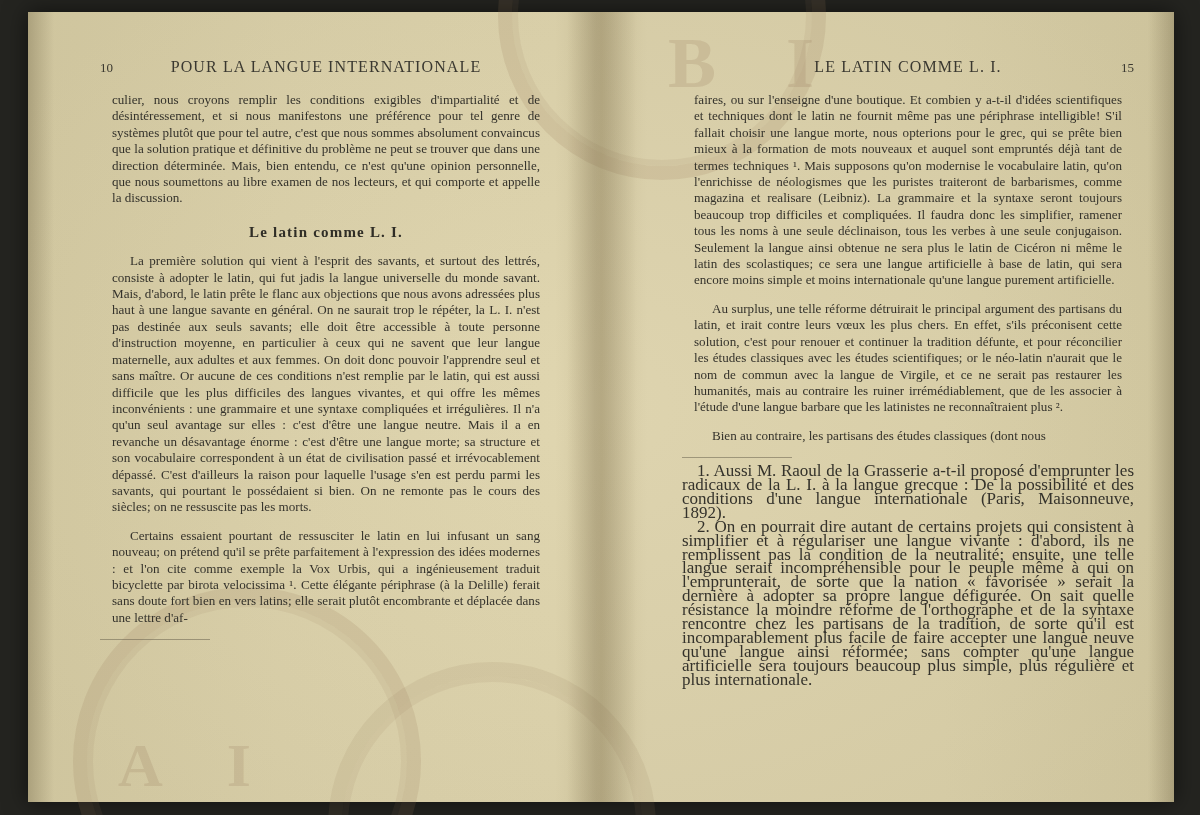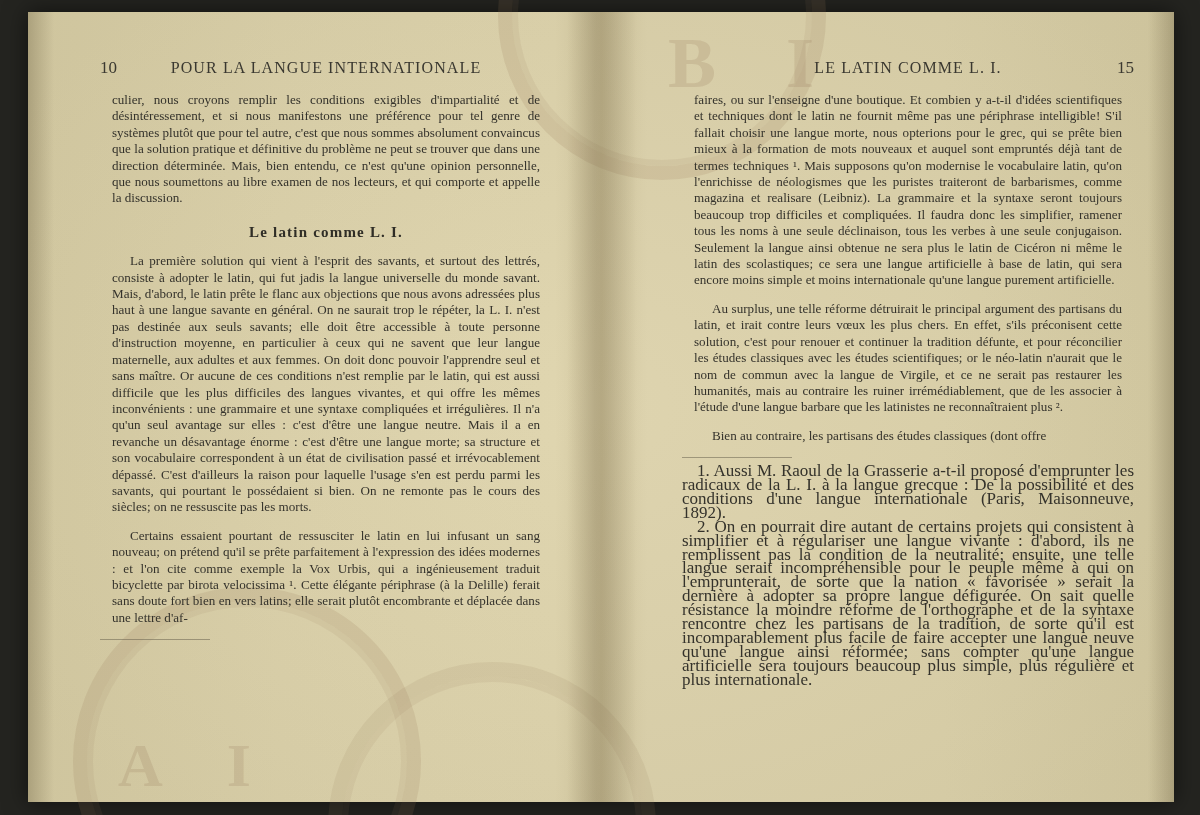--- a/index.html
+++ b/index.html
@@ -80,21 +80,21 @@
   #right-page { left: 682px; }
 
   .running-head {
     display: flex;
     align-items: baseline;
     font-size: 11.5px;
     letter-spacing: 0.9px;
     color: #3a3830;
     height: 18px;
   }
-  .running-head .folio { font-size: 17px; letter-spacing: 0; }
+  .running-head .folio { font-size: 13px; letter-spacing: 0; }
   .running-head .title {
     flex: 1;
     text-align: center;
     text-transform: uppercase;
     font-size: 16px;
     letter-spacing: 1.1px;
   }
   #left-page .running-head .folio  { order: 0; width: 40px; text-align: left; }
   #left-page .running-head .title  { order: 1; }
   #left-page .running-head .spacer { order: 2; width: 40px; }
@@ -189,21 +189,21 @@
   <div class="page-col" id="right-page">
     <div class="running-head">
       <span class="spacer"></span>
       <span class="title">Le latin comme L. I.</span>
       <span class="folio">15</span>
     </div>
 
     <div class="body-text">
       <p class="noindent">faires, ou sur l'enseigne d'une boutique. Et combien y a-t-il d'idées scientifiques et techniques dont le latin ne fournit même pas une périphrase intelligible! S'il fallait choisir une langue morte, nous opterions pour le grec, qui se prête bien mieux à la formation de mots nouveaux et auquel sont empruntés déjà tant de termes techniques ¹. Mais supposons qu'on modernise le vocabulaire latin, qu'on l'enrichisse de néologismes que les puristes traiteront de barbarismes, comme magazina et realisare (Leibniz). La grammaire et la syntaxe seront toujours beaucoup trop difficiles et compliquées. Il faudra donc les simplifier, ramener tous les noms à une seule déclinaison, tous les verbes à une seule conjugaison. Seulement la langue ainsi obtenue ne sera plus le latin de Cicéron ni même le latin des scolastiques; ce sera une langue artificielle à base de latin, qui sera encore moins simple et moins internationale qu'une langue purement artificielle.</p>
       <p>Au surplus, une telle réforme détruirait le principal argument des partisans du latin, et irait contre leurs vœux les plus chers. En effet, s'ils préconisent cette solution, c'est pour renouer et continuer la tradition défunte, et pour réconcilier les études classiques avec les études scientifiques; or le néo-latin n'aurait que le nom de commun avec la langue de Virgile, et ce ne serait pas restaurer les humanités, mais au contraire les ruiner irrémédiablement, que de les associer à l'étude d'une langue barbare que les latinistes ne reconnaîtraient plus ².</p>
-      <p>Bien au contraire, les partisans des études classiques (dont offre</p>
+      <p>Bien au contraire, les partisans des études classiques (dont nous</p>
     </div>
 
     <div class="footnote-rule"></div>
     <div class="footnotes">
       <p>1. Aussi M. Raoul de la Grasserie a-t-il proposé d'emprunter les radicaux de la L. I. à la langue grecque : De la possibilité et des conditions d'une langue internationale (Paris, Maisonneuve, 1892).</p>
       <p>2. On en pourrait dire autant de certains projets qui consistent à simplifier et à régulariser une langue vivante : d'abord, ils ne remplissent pas la condition de la neutralité; ensuite, une telle langue serait incompréhensible pour le peuple même à qui on l'emprunterait, de sorte que la nation « favorisée » serait la dernière à adopter sa propre langue défigurée. On sait quelle résistance la moindre réforme de l'orthographe et de la syntaxe rencontre chez les partisans de la tradition, de sorte qu'il est incomparablement plus facile de faire accepter une langue neuve qu'une langue ainsi réformée; sans compter qu'une langue artificielle sera toujours beaucoup plus simple, plus régulière et plus internationale.</p>
     </div>
   </div>
 </div>
 

